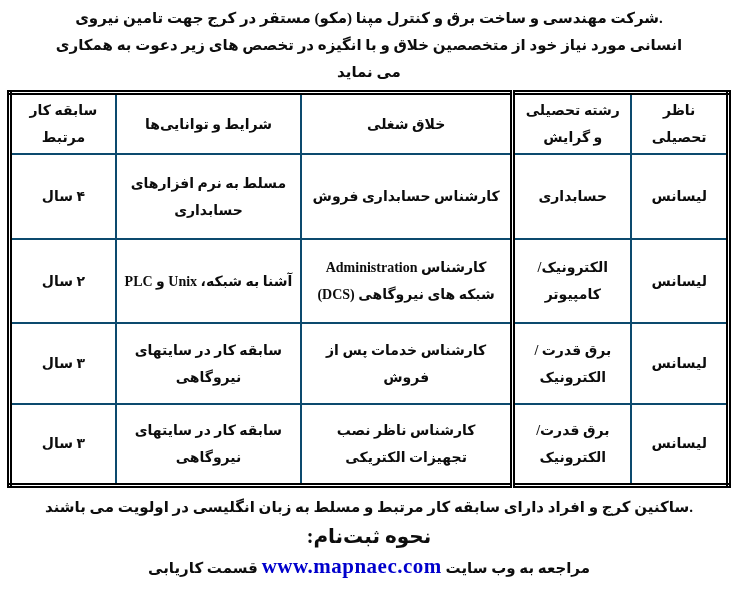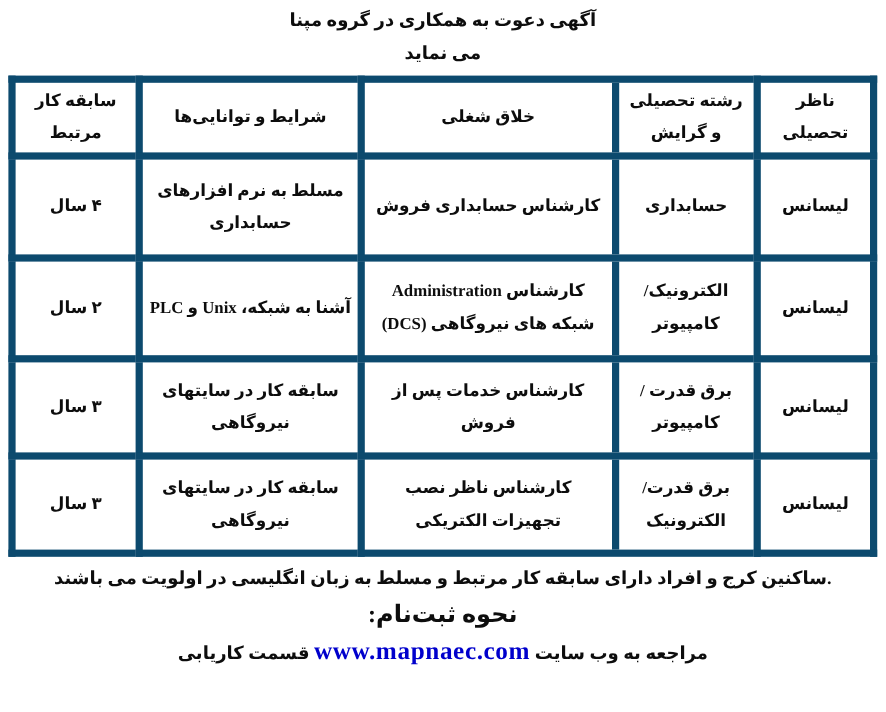--- a/index.html
+++ b/index.html
@@ -27,21 +27,21 @@
     white-space: nowrap;
   }
   table.jobs {
     width: 724px;
     margin: 4px 7px 0 7px;
     border-collapse: collapse;
     table-layout: fixed;
     border: 5px double #000;
   }
   table.jobs th, table.jobs td {
-    border: 6px solid #0c4a6e;
+    border: 2px solid #0c4a6e;
     font-weight: bold;
     font-size: 14px;
     line-height: 27px;
     text-align: center;
     vertical-align: middle;
     padding: 2px 5px;
     overflow: hidden;
   }
   
   table.jobs .col-field {
@@ -84,21 +84,22 @@
     letter-spacing: 0.5px;
     cursor: pointer;
   }
 </style>
 </head>
 <body style="color: rgb(13, 13, 13); background: rgb(255, 255, 255);">
 
 <div class="doc">
 
   <div class="hdr">
-    <p>آگهی دعوت به همکاری در گروه مپنا</p>
+    <p>.شرکت مهندسی و ساخت برق و کنترل مپنا (مکو) مستقر در کرج جهت تامین نیروی</p>
+    <p>انسانی مورد نیاز خود از متخصصین خلاق و با انگیزه در تخصص های زیر دعوت به همکاری</p>
     <p>می نماید</p>
   </div>
 
   <table class="jobs">
     <colgroup>
       <col class="col-degree">
       <col class="col-field">
       <col class="col-job">
       <col class="col-cond">
       <col class="col-exp">
@@ -120,21 +121,21 @@
       </tr>
       <tr class="r1">
         <td class="col-degree">لیسانس</td>
         <td class="col-field">الکترونیک/ کامپیوتر</td>
         <td class="col-job">کارشناس Administration شبکه های نیروگاهی (DCS)</td>
         <td class="col-cond">آشنا به شبکه، Unix و PLC</td>
         <td class="col-exp">۲ سال</td>
       </tr>
       <tr class="r2">
         <td class="col-degree">لیسانس</td>
-        <td class="col-field">برق قدرت / کامپیوتر</td>
+        <td class="col-field">برق قدرت / الکترونیک</td>
         <td class="col-job">کارشناس خدمات پس از فروش</td>
         <td class="col-cond">سابقه کار در سایتهای نیروگاهی</td>
         <td class="col-exp">۳ سال</td>
       </tr>
       <tr class="r3">
         <td class="col-degree">لیسانس</td>
         <td class="col-field">برق قدرت/ الکترونیک</td>
         <td class="col-job">کارشناس ناظر نصب تجهیزات الکتریکی</td>
         <td class="col-cond">سابقه کار در سایتهای نیروگاهی</td>
         <td class="col-exp">۳ سال</td>

